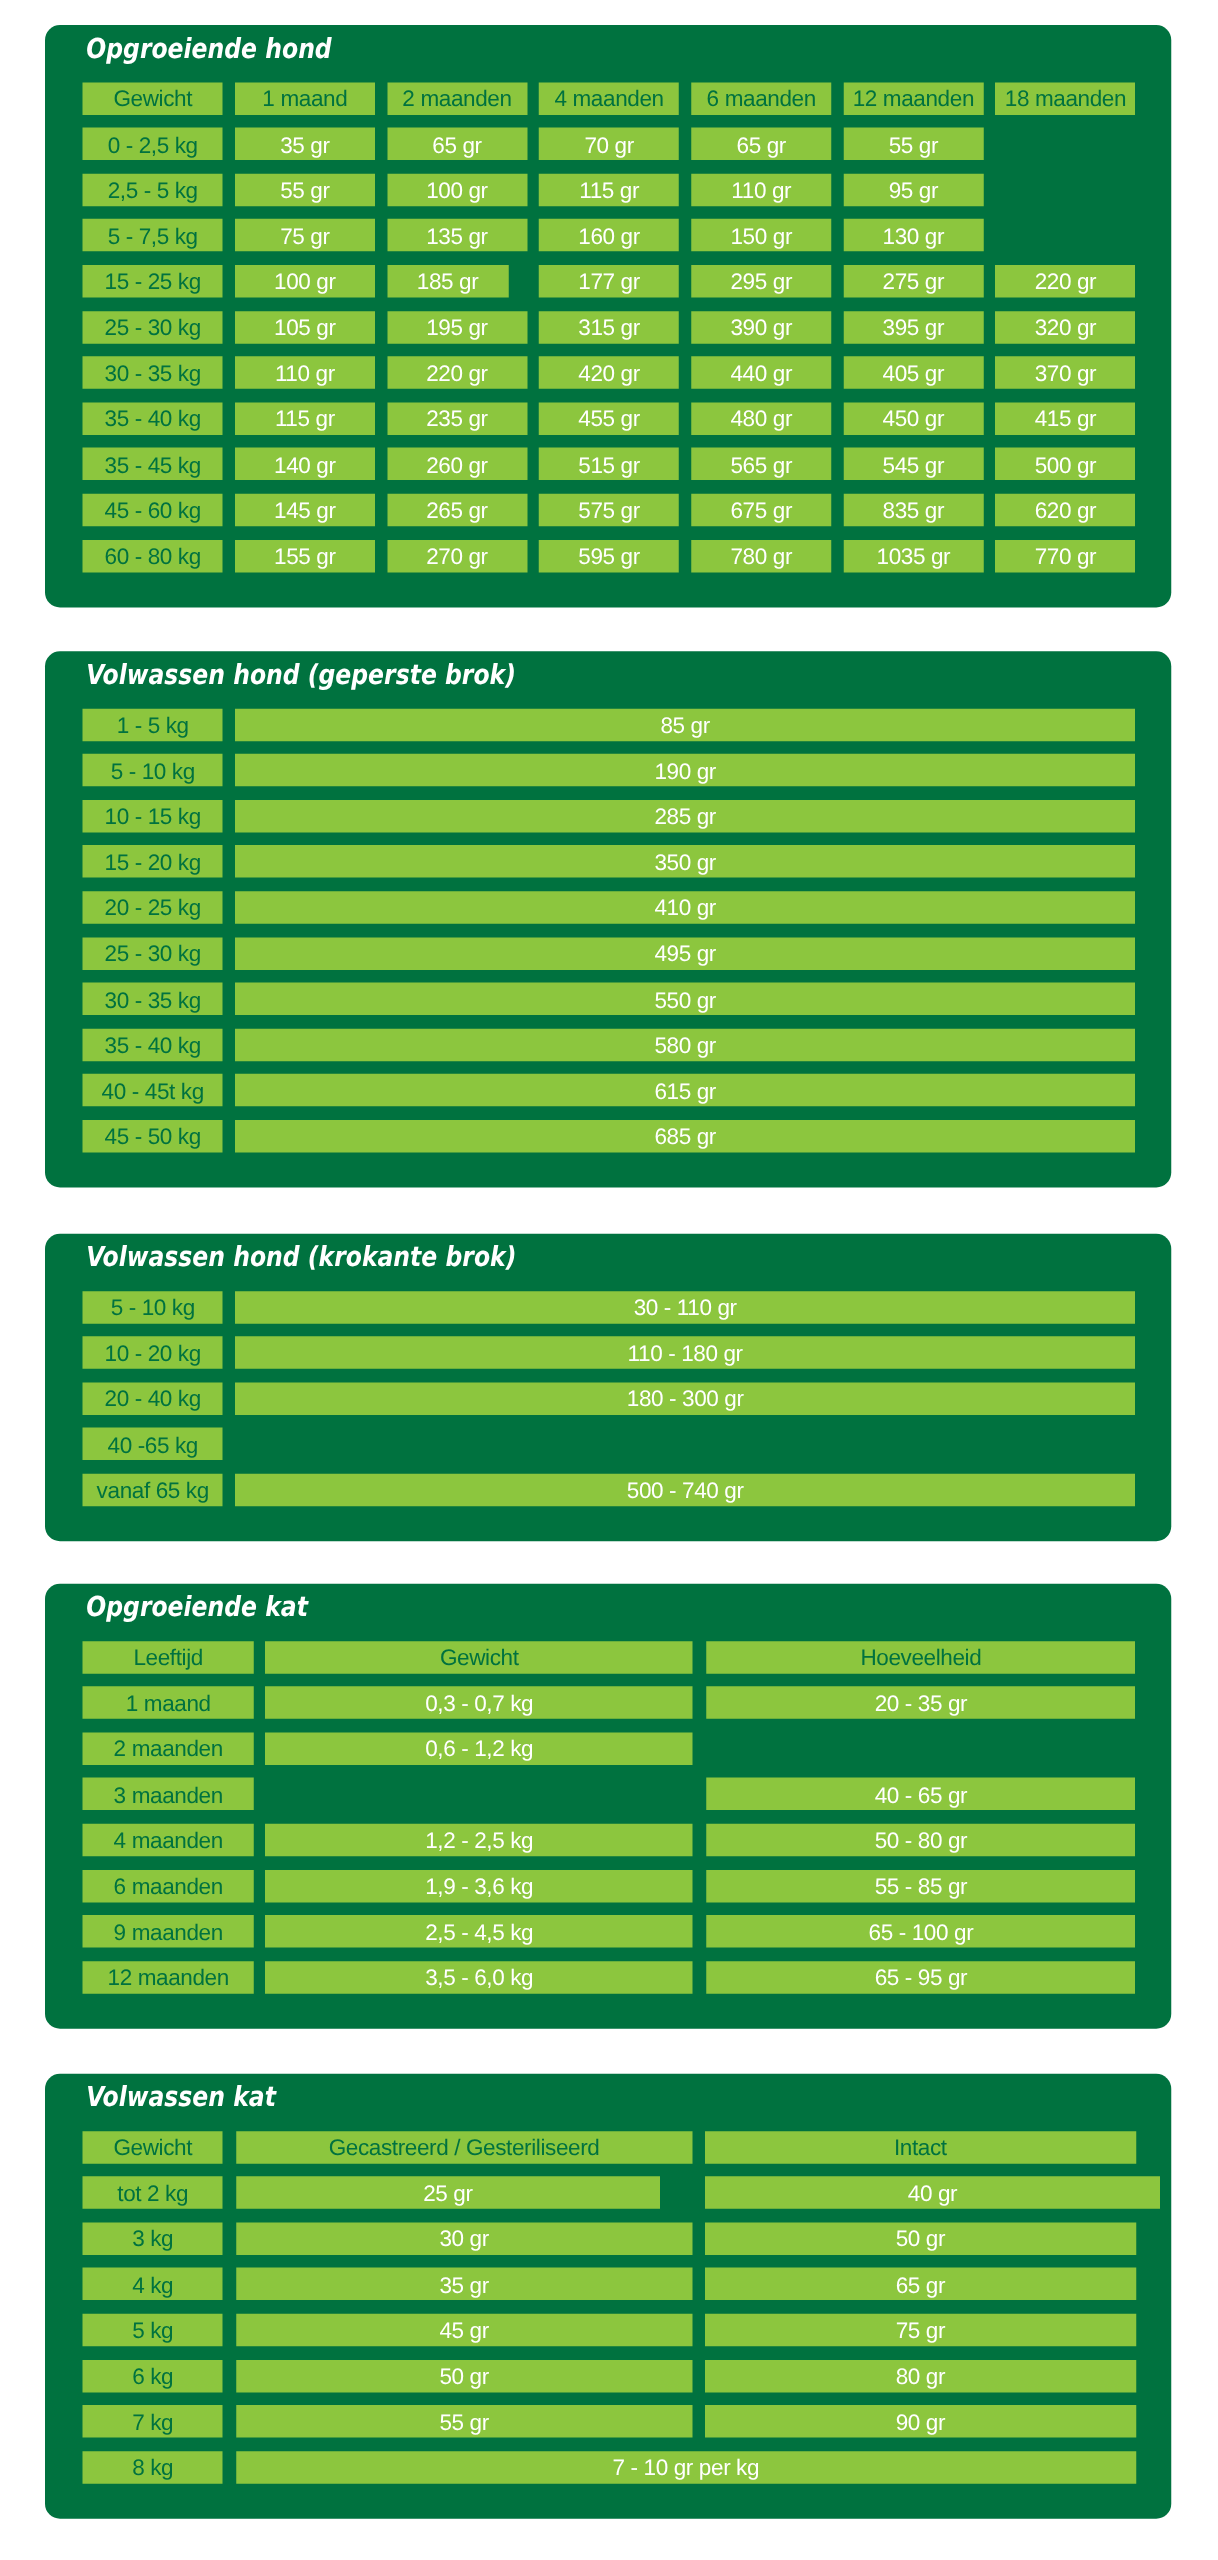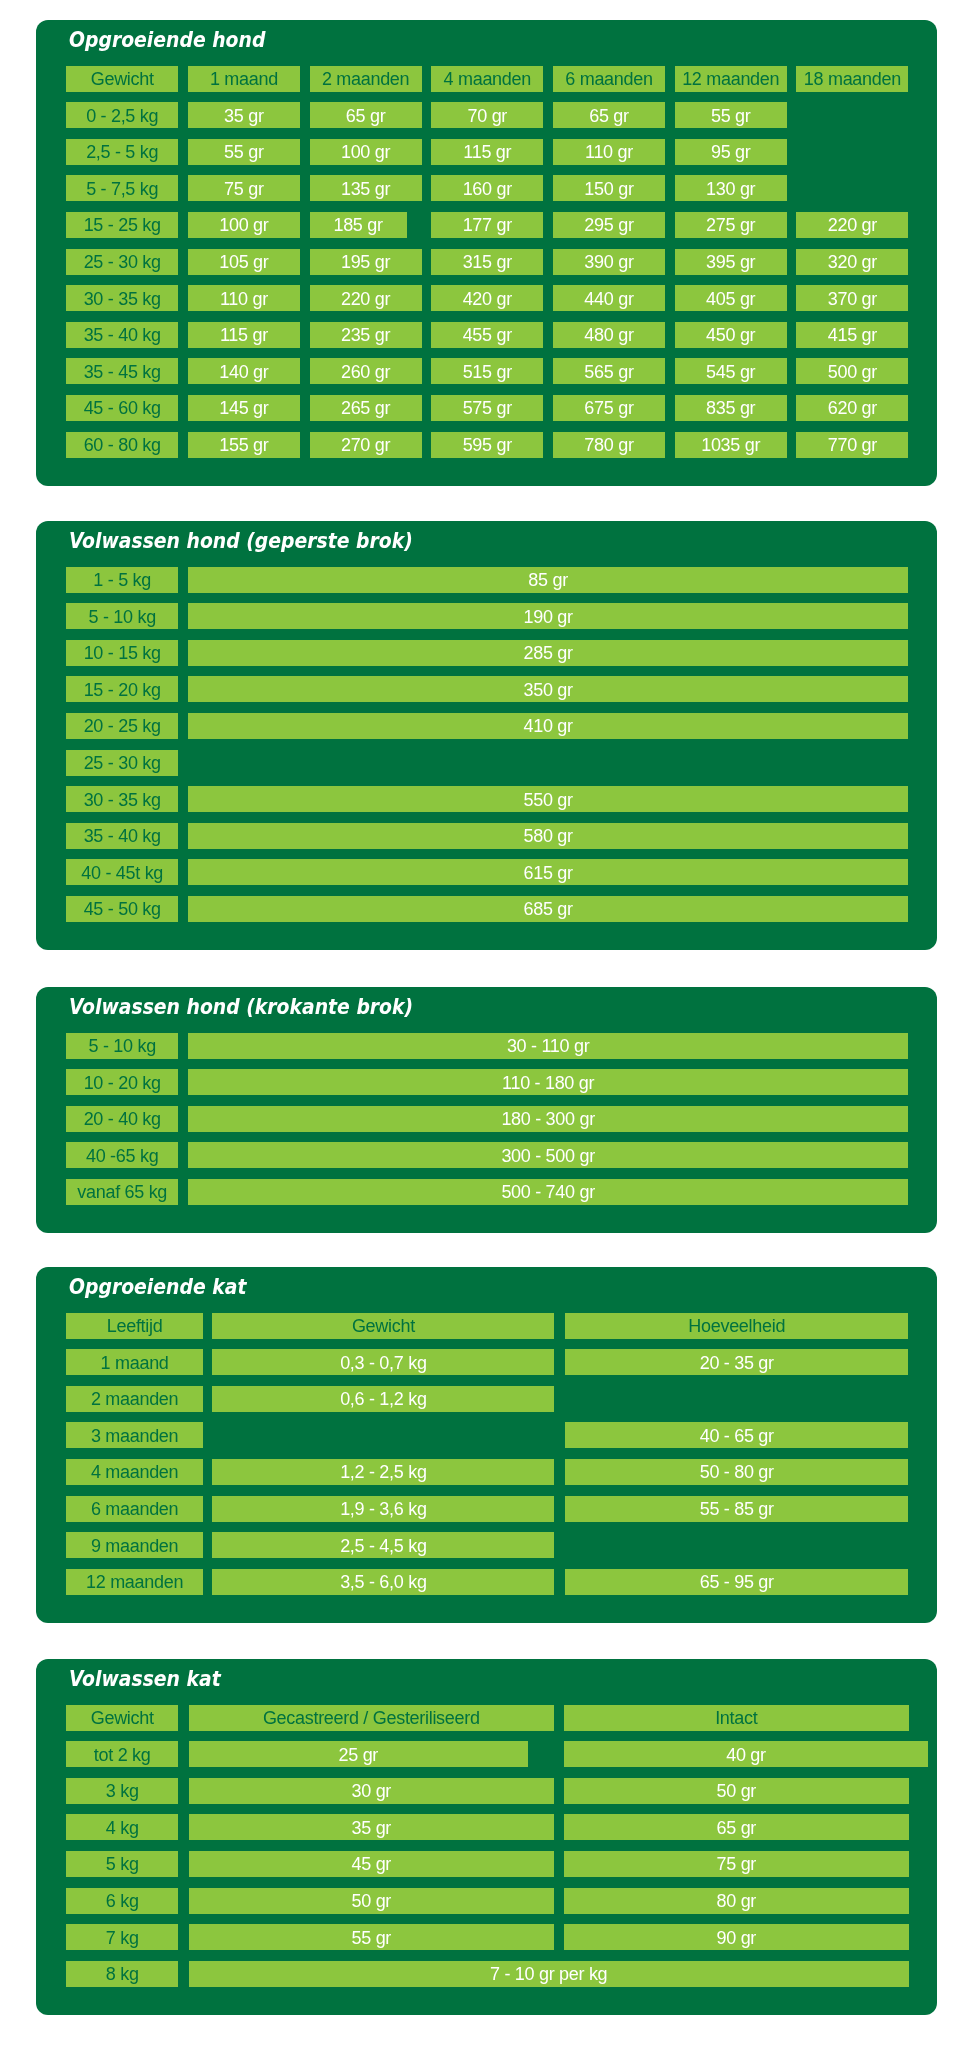--- a/index.html
+++ b/index.html
@@ -143,20 +143,21 @@
       <div class="row" style="top:109.8px">
         <div class="cell lab" style="left:0px;width:112px">15 - 20 kg</div>
         <div class="cell" style="left:121.7px;width:720.5px">350 gr</div>
       </div>
       <div class="row" style="top:146.4px">
         <div class="cell lab" style="left:0px;width:112px">20 - 25 kg</div>
         <div class="cell" style="left:121.7px;width:720.5px">410 gr</div>
       </div>
       <div class="row" style="top:183px">
         <div class="cell lab" style="left:0px;width:112px">25 - 30 kg</div>
+        <div class="cell" style="left:121.7px;width:720.5px">495 gr</div>
       </div>
       <div class="row" style="top:219.6px">
         <div class="cell lab" style="left:0px;width:112px">30 - 35 kg</div>
         <div class="cell" style="left:121.7px;width:720.5px">550 gr</div>
       </div>
       <div class="row" style="top:256.2px">
         <div class="cell lab" style="left:0px;width:112px">35 - 40 kg</div>
         <div class="cell" style="left:121.7px;width:720.5px">580 gr</div>
       </div>
       <div class="row" style="top:292.8px">
@@ -179,21 +180,20 @@
       <div class="row" style="top:36.6px">
         <div class="cell lab" style="left:0px;width:112px">10 - 20 kg</div>
         <div class="cell" style="left:121.7px;width:720.5px">110 - 180 gr</div>
       </div>
       <div class="row" style="top:73.2px">
         <div class="cell lab" style="left:0px;width:112px">20 - 40 kg</div>
         <div class="cell" style="left:121.7px;width:720.5px">180 - 300 gr</div>
       </div>
       <div class="row" style="top:109.8px">
         <div class="cell lab" style="left:0px;width:112px">40 -65 kg</div>
-        <div class="cell" style="left:121.7px;width:720.5px">300 - 500 gr</div>
       </div>
       <div class="row" style="top:146.4px">
         <div class="cell lab" style="left:0px;width:112px">vanaf 65 kg</div>
         <div class="cell" style="left:121.7px;width:720.5px">500 - 740 gr</div>
       </div>
     </div>
   </section>
   <section class="card" style="top:1267px;height:355.9px">
     <h2 class="card-title">Opgroeiende kat</h2>
     <div class="tbl">
@@ -221,20 +221,21 @@
         <div class="cell" style="left:498.9px;width:343.3px">50 - 80 gr</div>
       </div>
       <div class="row" style="top:183px">
         <div class="cell lab" style="left:0px;width:136.8px">6 maanden</div>
         <div class="cell" style="left:146.2px;width:342px">1,9 - 3,6 kg</div>
         <div class="cell" style="left:498.9px;width:343.3px">55 - 85 gr</div>
       </div>
       <div class="row" style="top:219.6px">
         <div class="cell lab" style="left:0px;width:136.8px">9 maanden</div>
         <div class="cell" style="left:146.2px;width:342px">2,5 - 4,5 kg</div>
+        <div class="cell" style="left:498.9px;width:343.3px">65 - 100 gr</div>
       </div>
       <div class="row" style="top:256.2px">
         <div class="cell lab" style="left:0px;width:136.8px">12 maanden</div>
         <div class="cell" style="left:146.2px;width:342px">3,5 - 6,0 kg</div>
         <div class="cell" style="left:498.9px;width:343.3px">65 - 95 gr</div>
       </div>
     </div>
   </section>
   <section class="card" style="top:1659px;height:355.9px">
     <h2 class="card-title">Volwassen kat</h2>

